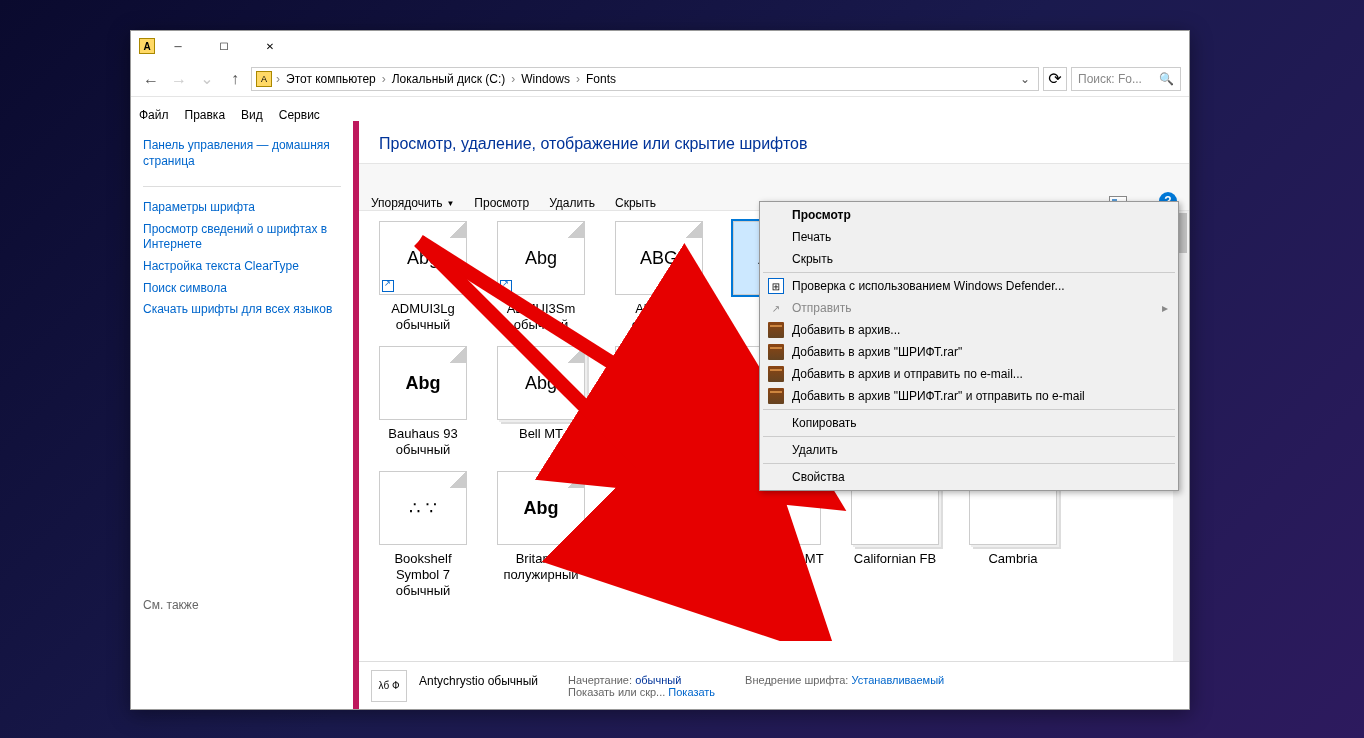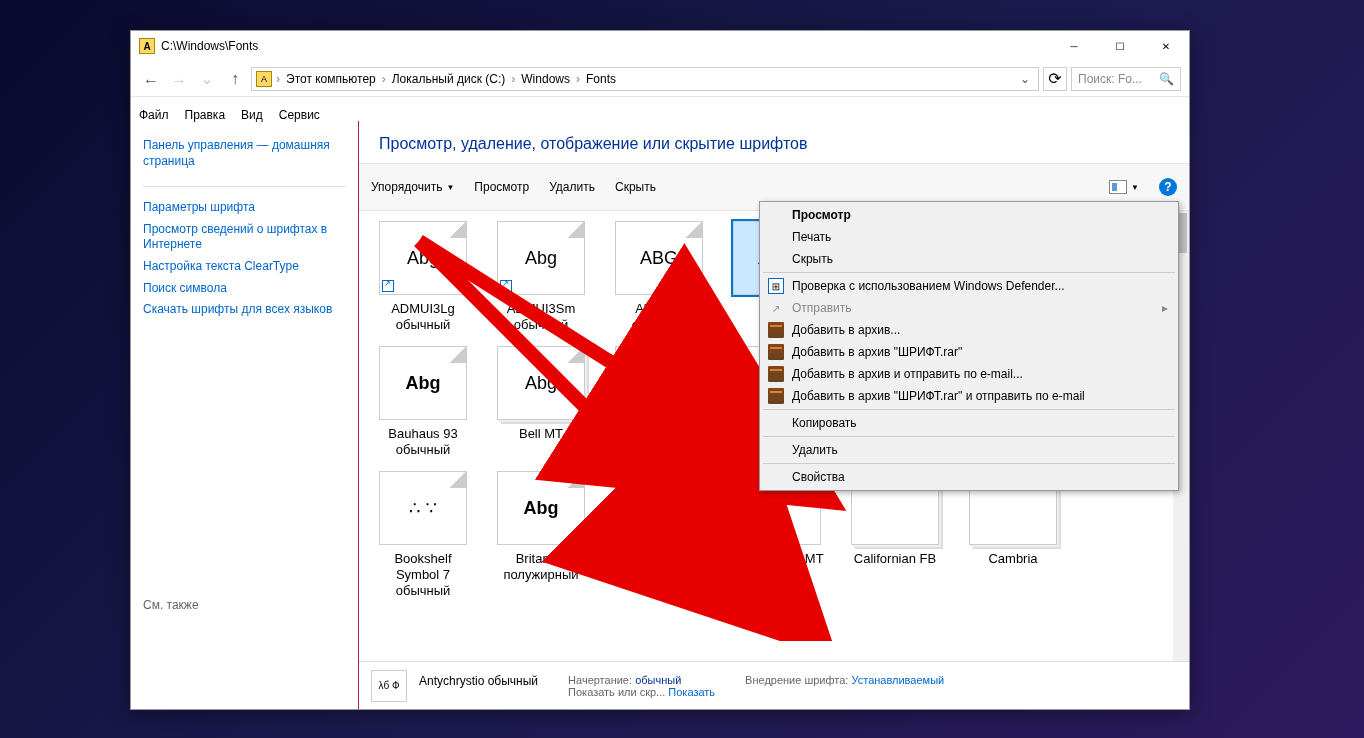--- a/index.html
+++ b/index.html
@@ -16,28 +16,28 @@
 .addr { flex:1; height:24px; border:1px solid #ccc; display:flex; align-items:center; padding:0 4px; font-size:12px; gap:2px; }
 .addr-icon { width:16px; height:16px; background:#ffd966; border:1px solid #aa8800; font-size:9px; display:flex; align-items:center; justify-content:center; }
 .crumb { padding:0 2px; cursor:pointer; }
 .chev { color:#888; padding:0 2px; }
 .addr-drop { color:#555; padding:0 4px; }
 .refresh { width:24px; height:24px; border:1px solid #ccc; display:flex; align-items:center; justify-content:center; cursor:pointer; }
 .search { width:110px; height:24px; border:1px solid #ccc; display:flex; align-items:center; padding:0 6px; font-size:12px; color:#888; justify-content:space-between; }
 .menubar { height:24px; display:flex; align-items:center; padding:0 8px; gap:16px; font-size:12px; }
 .menubar span { cursor:pointer;margin-top:12px; }
 .body { flex:1; display:flex; overflow:hidden; }
-.sidebar { width:236px; padding:14px 12px; font-size:12px; border-right:1px solid #be185d; }
+.sidebar { width:236px; padding:14px 12px; font-size:12px; border-right:6px solid #be185d; }
 .side-group { margin-bottom:14px; }
 .side-link { color:#0066cc; padding:3px 0; cursor:pointer; line-height:1.3; }
 .side-hr { border:none; border-top:1px solid #ddd; margin:10px 0; }
 .side-static { color:#666; padding:3px 0; }
 .main { flex:1; display:flex; flex-direction:column; position:relative; }
 .page-title { font-size:16px; color:#003399; padding:14px 20px 10px; }
-.toolbar { height:48px; border-top:1px solid #e5e5e5; border-bottom:1px solid #e5e5e5; background:#f7f7f7; display:flex; align-items:center; padding:0 12px; gap:20px; font-size:12px; }
+.toolbar { height:48px; border-top:1px solid #e5e5e5; border-bottom:1px solid #e5e5e5; background:#f7f7f7; display:flex; align-items:flex-end; padding:0 12px; gap:20px; font-size:12px; }
 .tool-item { cursor:pointer; display:flex; align-items:center; gap:4px; }
 .tool-spacer { flex:1; }
 .tool-icon { width:18px; height:14px; border:1px solid #888; background:#fff; position:relative; }
 .tool-icon::after { content:""; position:absolute; left:2px; top:2px; width:5px; height:8px; background:#5a9bd5; }
 .help-icon { width:18px; height:18px; border-radius:50%; background:#0078d7; color:#fff; display:flex; align-items:center; justify-content:center; font-size:12px; font-weight:bold; }
 .grid { flex:1; overflow:auto; padding:10px 8px; position:relative; }
 .grid-row { display:flex; gap:18px; margin-bottom:14px; padding-left:6px; }
 .font-item { width:100px; display:flex; flex-direction:column; align-items:center; cursor:pointer; }
 .font-item.selected .font-thumb { outline:2px solid #0078d7; background:#cce8ff; }
 .font-thumb { width:88px; height:74px; background:#fff; border:1px solid #ccc; display:flex; align-items:center; justify-content:center; font-size:18px; position:relative; box-shadow:2px 2px 0 #eee,4px 4px 0 #ddd; }
@@ -65,21 +65,20 @@
 .ctx-icon.rar::after { content:""; position:absolute; top:3px; left:2px; right:2px; height:2px; background:#cd853f; }
 .ctx-arrow { position:absolute; right:8px; }
 .arrow-overlay { position:absolute; z-index:50; pointer-events:none; }
 </style>
 </head>
 <body>
 
 <div class="win">
   <div class="titlebar">
     <div class="titlebar-icon">A</div>
-    <div class="titlebar-text">C:\Windows\Fonts</div>
     <div class="win-controls">
       <div class="win-btn">─</div>
       <div class="win-btn">☐</div>
       <div class="win-btn close">✕</div>
     </div>
   </div>
 
   <div class="navbar">
     <div class="nav-arrow">←</div>
     <div class="nav-arrow disabled">→</div>

